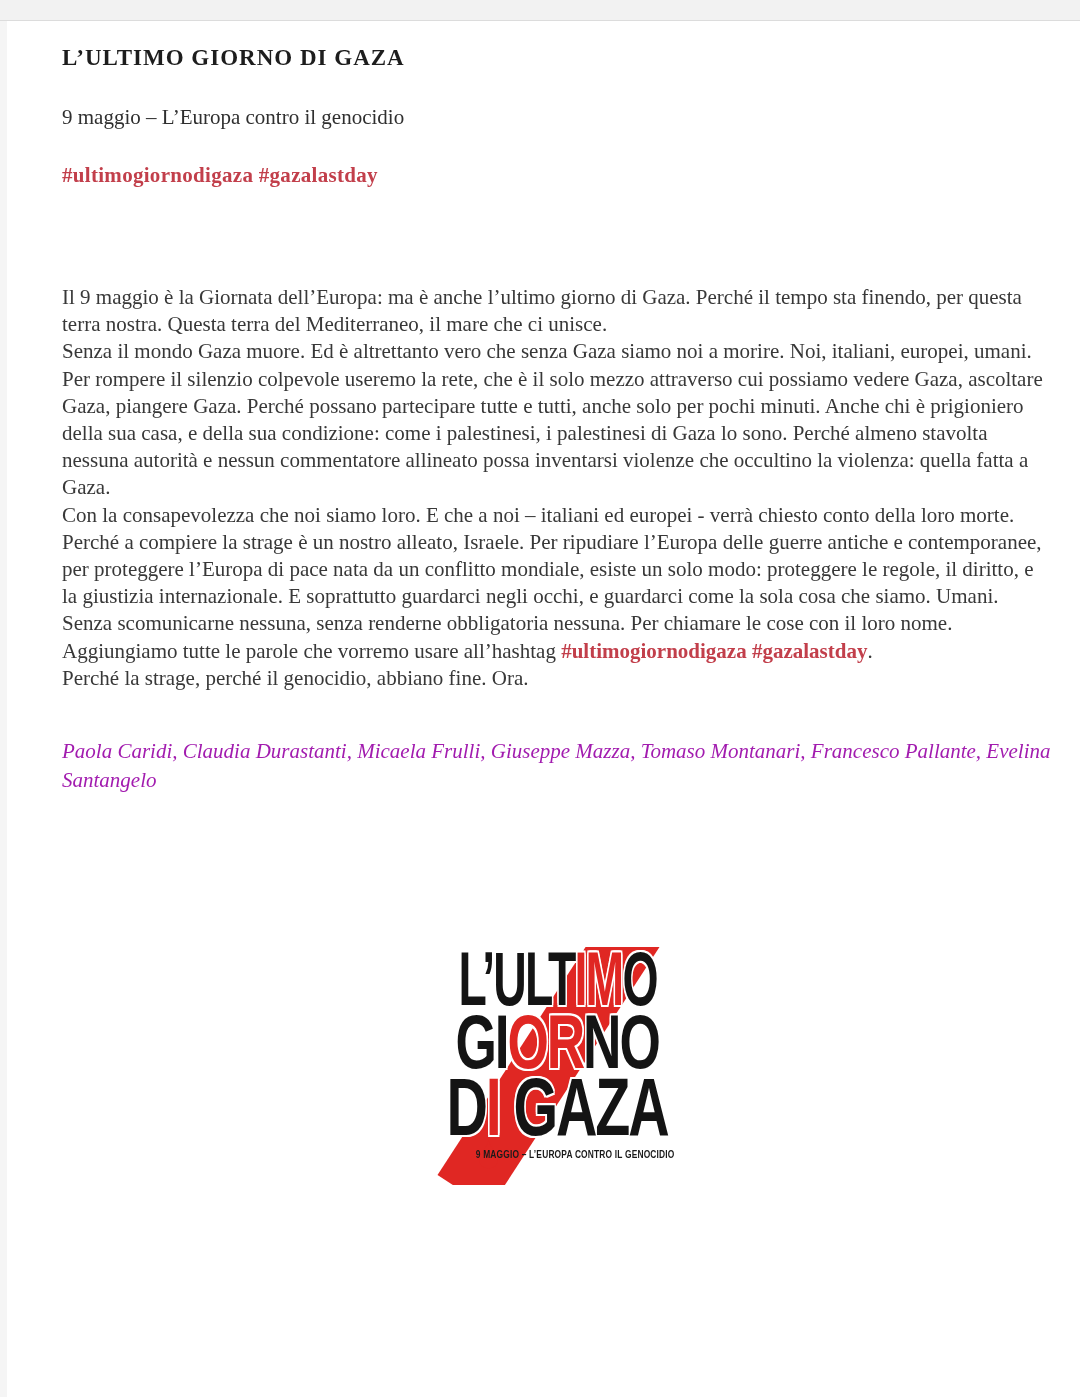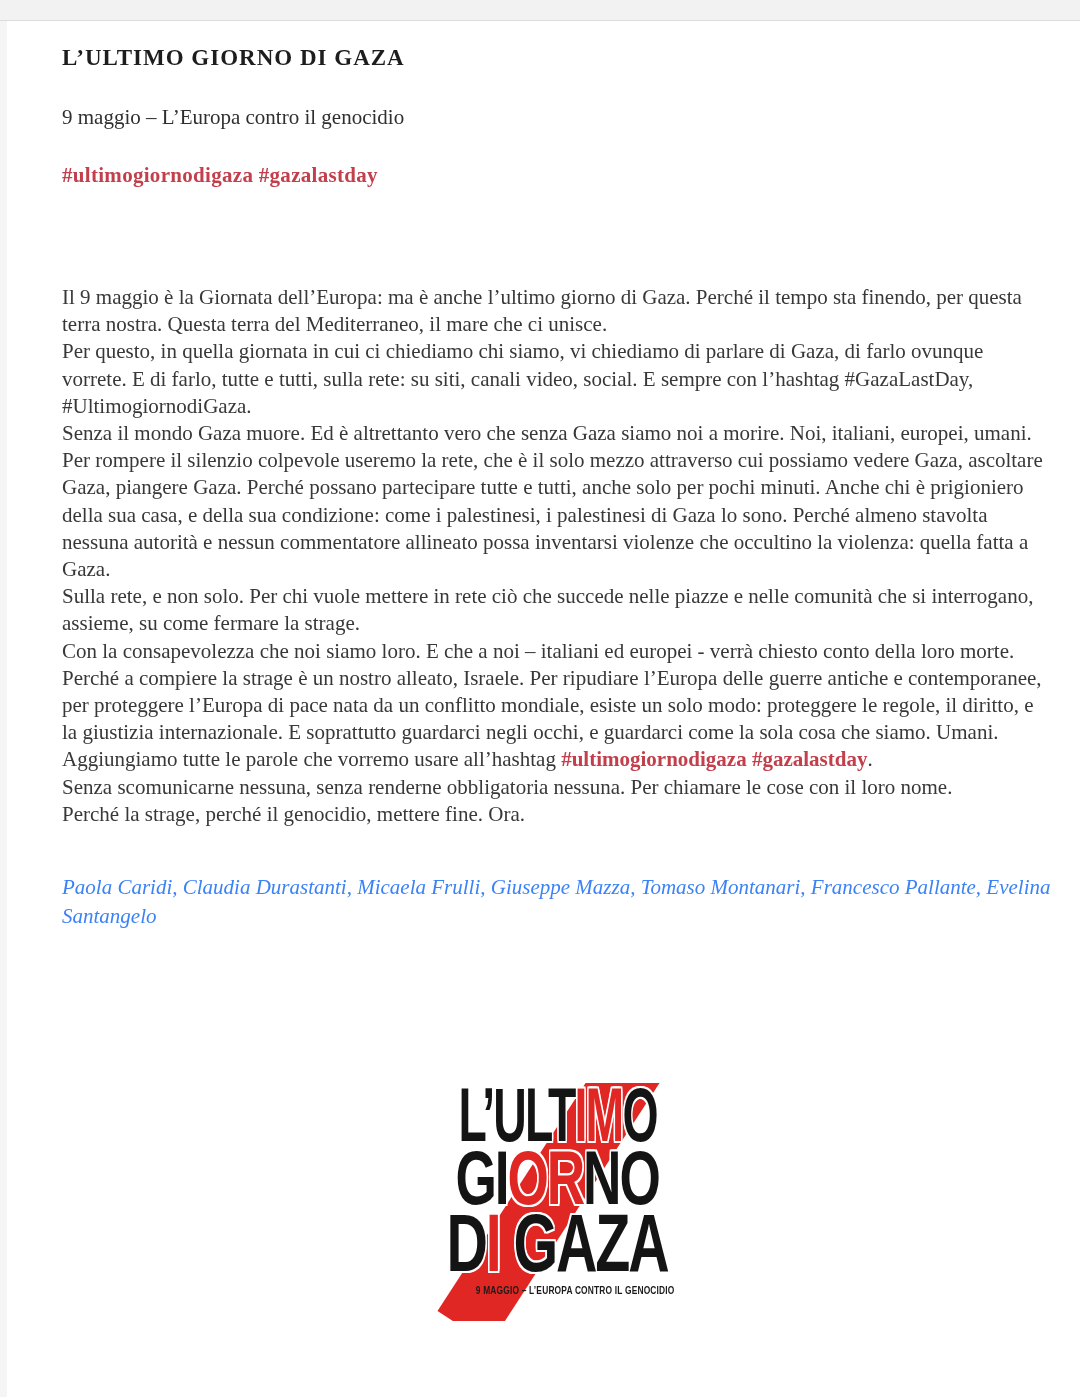--- a/index.html
+++ b/index.html
@@ -37,21 +37,21 @@
     margin: 33px 0 0 0; letter-spacing: .3px;
   }
   .bodytext {
     margin-top: 96px;
     font-size: 21px; line-height: 27.2px; color: #383838;
   }
   .bodytext p { margin: 0; }
   .red-inline { color: #c23f4b; font-weight: 700; }
   .signature {
     margin: 45px 0 0 0;
-    font-size: 21px; line-height: 29px; font-style: italic; color: #3b82f6;
+    font-size: 21px; line-height: 29px; font-style: italic; color: #a21caf;
   }
   
   .logo {
     position: relative;
     width: 240px; height: 238px;
     margin: 152px auto 0 auto;
     overflow: hidden;
   }
   .band {
     position: absolute; z-index: 0;
@@ -102,28 +102,26 @@
 <div class="page">
 
   <h1 class="doc-title">L’ULTIMO GIORNO DI GAZA</h1>
 
   <p class="doc-subtitle">9 maggio – L’Europa contro il genocidio</p>
 
   <p class="doc-hashtags">#ultimogiornodigaza #gazalastday</p>
 
   <div class="bodytext">
     <p>Il 9 maggio è la Giornata dell’Europa: ma è anche l’ultimo giorno di Gaza. Perché il tempo sta finendo, per questa terra nostra. Questa terra del Mediterraneo, il mare che ci unisce.</p>
-    <p>Per questo, in quella giornata in cui ci chiediamo chi siamo, vi chiediamo di parlare di Gaza, di farlo ovunque vorrete. E di farlo, tutte e tutti, sulla rete: su siti, canali video, social. E sempre con l’hashtag #GazaLastDay, #UltimogiornodiGaza.</p>
     <p>Senza il mondo Gaza muore. Ed è altrettanto vero che senza Gaza siamo noi a morire. Noi, italiani, europei, umani.</p>
     <p>Per rompere il silenzio colpevole useremo la rete, che è il solo mezzo attraverso cui possiamo vedere Gaza, ascoltare Gaza, piangere Gaza. Perché possano partecipare tutte e tutti, anche solo per pochi minuti. Anche chi è prigioniero della sua casa, e della sua condizione: come i palestinesi, i palestinesi di Gaza lo sono. Perché almeno stavolta nessuna autorità e nessun commentatore allineato possa inventarsi violenze che occultino la violenza: quella fatta a Gaza.</p>
-    <p>Sulla rete, e non solo. Per chi vuole mettere in rete ciò che succede nelle piazze e nelle comunità che si interrogano, assieme, su come fermare la strage.</p>
     <p>Con la consapevolezza che noi siamo loro. E che a noi – italiani ed europei - verrà chiesto conto della loro morte. Perché a compiere la strage è un nostro alleato, Israele. Per ripudiare l’Europa delle guerre antiche e contemporanee, per proteggere l’Europa di pace nata da un conflitto mondiale, esiste un solo modo: proteggere le regole, il diritto, e la giustizia internazionale. E soprattutto guardarci negli occhi, e guardarci come la sola cosa che siamo. Umani.</p>
+    <p>Senza scomunicarne nessuna, senza renderne obbligatoria nessuna. Per chiamare le cose con il loro nome.</p>
     <p><span>Aggiungiamo tutte le parole che vorremo usare all’hashtag </span><span class="red-inline">#ultimogiornodigaza #gazalastday</span><span>.</span></p>
-    <p>Senza scomunicarne nessuna, senza renderne obbligatoria nessuna. Per chiamare le cose con il loro nome.</p>
-    <p>Perché la strage, perché il genocidio, mettere fine. Ora.</p>
+    <p>Perché la strage, perché il genocidio, abbiano fine. Ora.</p>
   </div>
 
   <p class="signature">Paola Caridi, Claudia Durastanti, Micaela Frulli, Giuseppe Mazza, Tomaso Montanari, Francesco Pallante, Evelina Santangelo</p>
 
   <div class="logo">
     <div class="band"></div>
 
     <div class="lrow lrow1">
       <div class="lword"><span>L’ULT</span><span class="lred">IM</span><span>O</span></div>
     </div>

